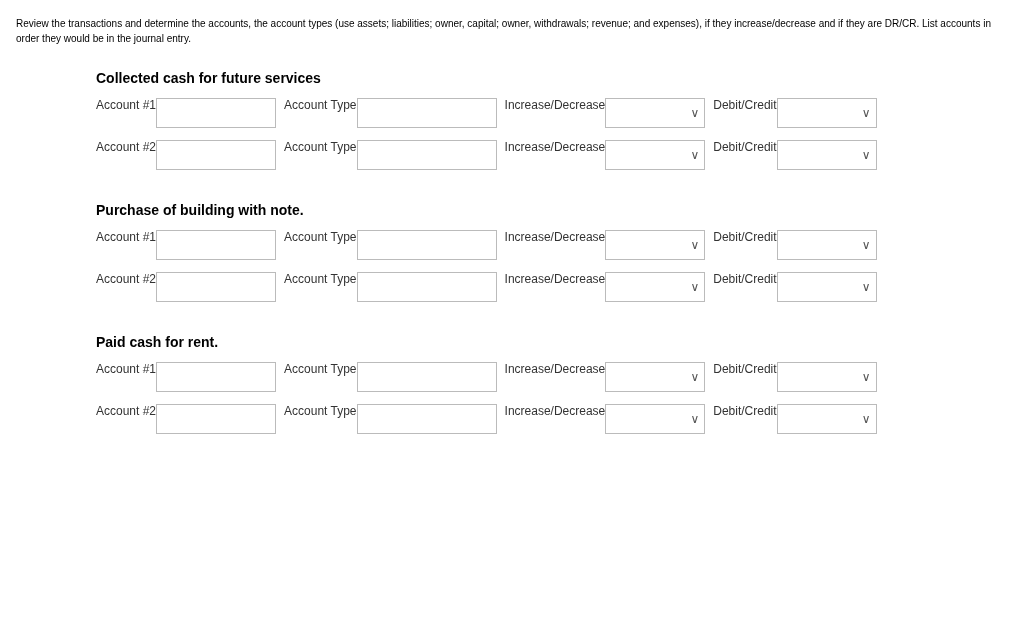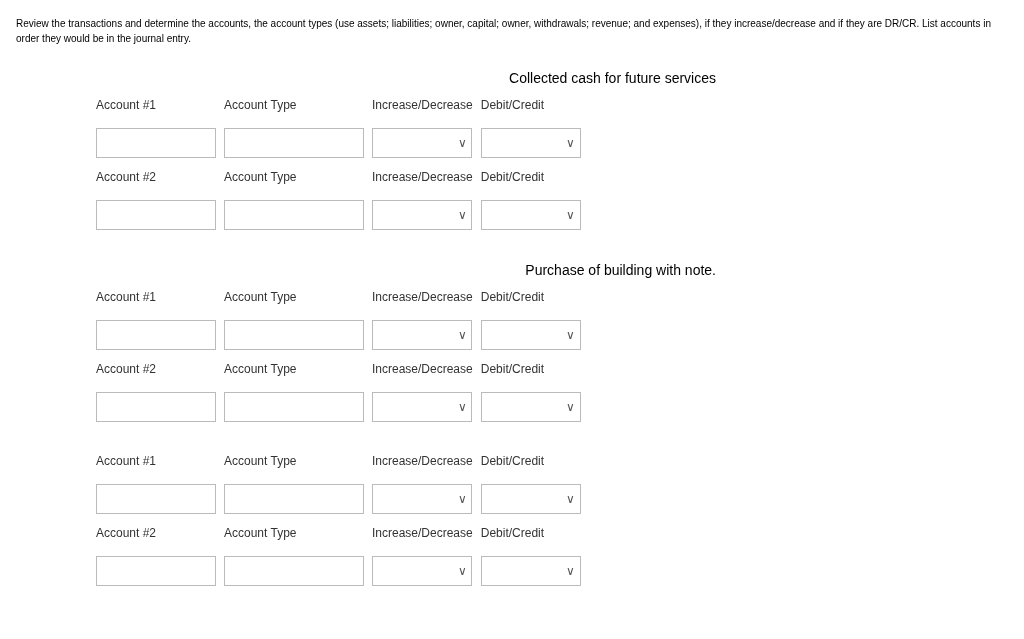--- a/index.html
+++ b/index.html
@@ -29,38 +29,37 @@
       align-items: flex-start;
       padding-left: 80px;
     }
 
     .section {
       margin-bottom: 20px;
       width: 620px;
     }
 
     .section-title {
-      font-weight: normal;
+      font-weight: bold;
       font-size: 14px;
       margin-bottom: 12px;
       color: #000;
-      text-align: right;
     }
 
     .row {
       display: flex;
       align-items: flex-start;
       gap: 8px;
       margin-bottom: 12px;
     }
 
     .field-group {
       display: flex;
-      flex-direction: column;
-      gap: 16px;
+      flex-direction: row;
+      gap: 0;
     }
 
     .field-label {
       font-size: 12px;
       color: #333;
       white-space: nowrap;
     }
 
     .text-input {
       border: 1px solid #bbb;
@@ -253,20 +252,21 @@
             <option value="Debit">Debit</option>
             <option value="Credit">Credit</option>
           </select>
           <span class="select-chevron">∨</span>
         </div>
       </div>
     </div>
   </div>
 
   <div class="section">
+    <div class="section-title">Paid cash for rent.</div>
 
     <div class="row">
       <div class="field-group">
         <span class="field-label">Account #1</span>
         <input class="text-input text-input-account" type="text" value="" style="">
       </div>
       <div class="field-group">
         <span class="field-label">Account Type</span>
         <input class="text-input text-input-type" type="text" value="" style="">
       </div>

